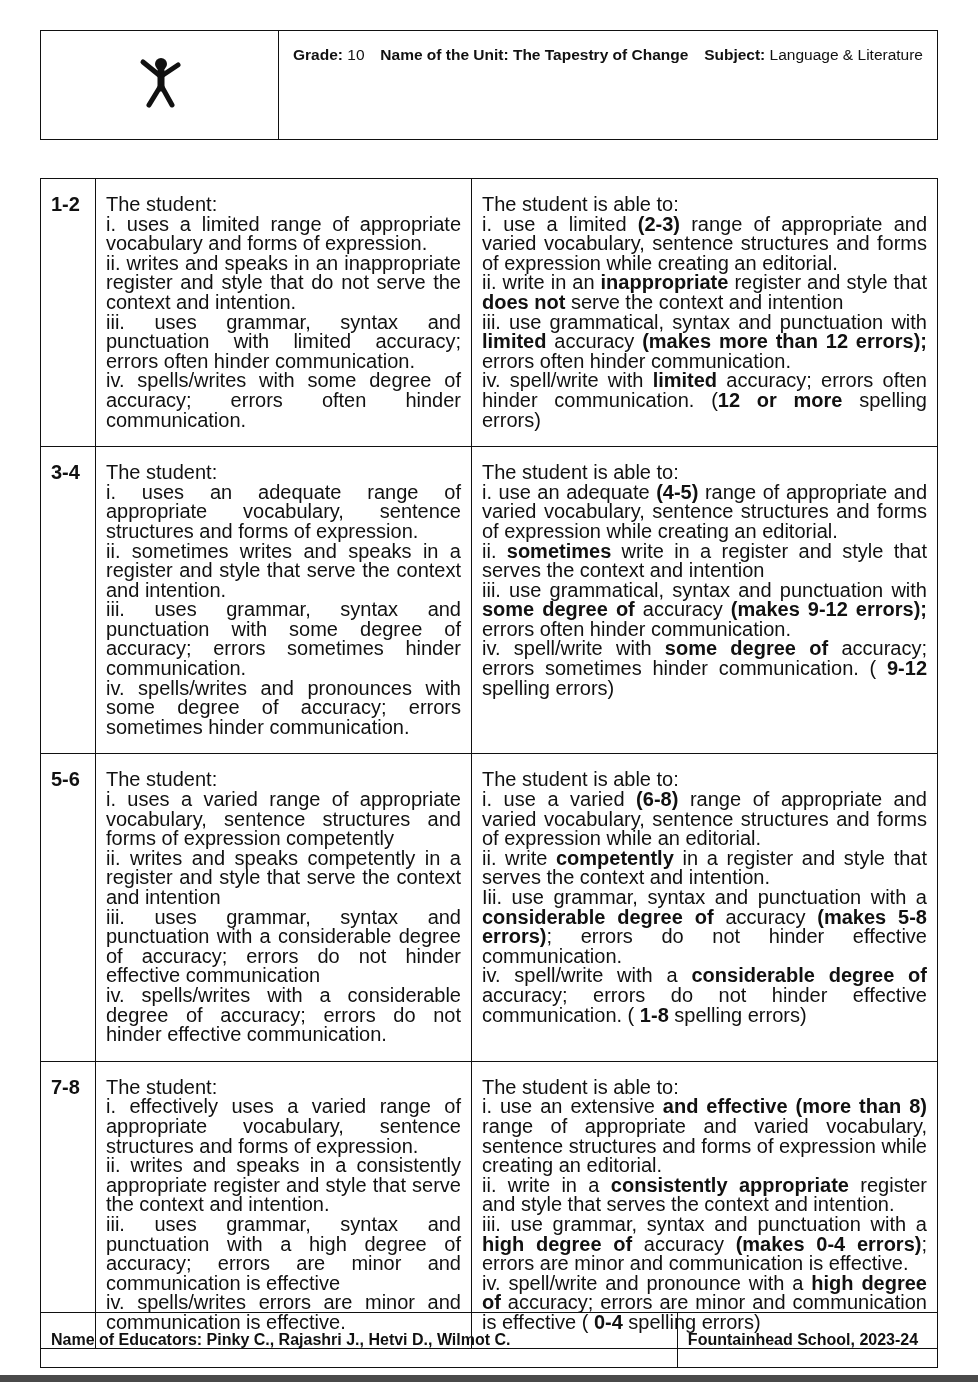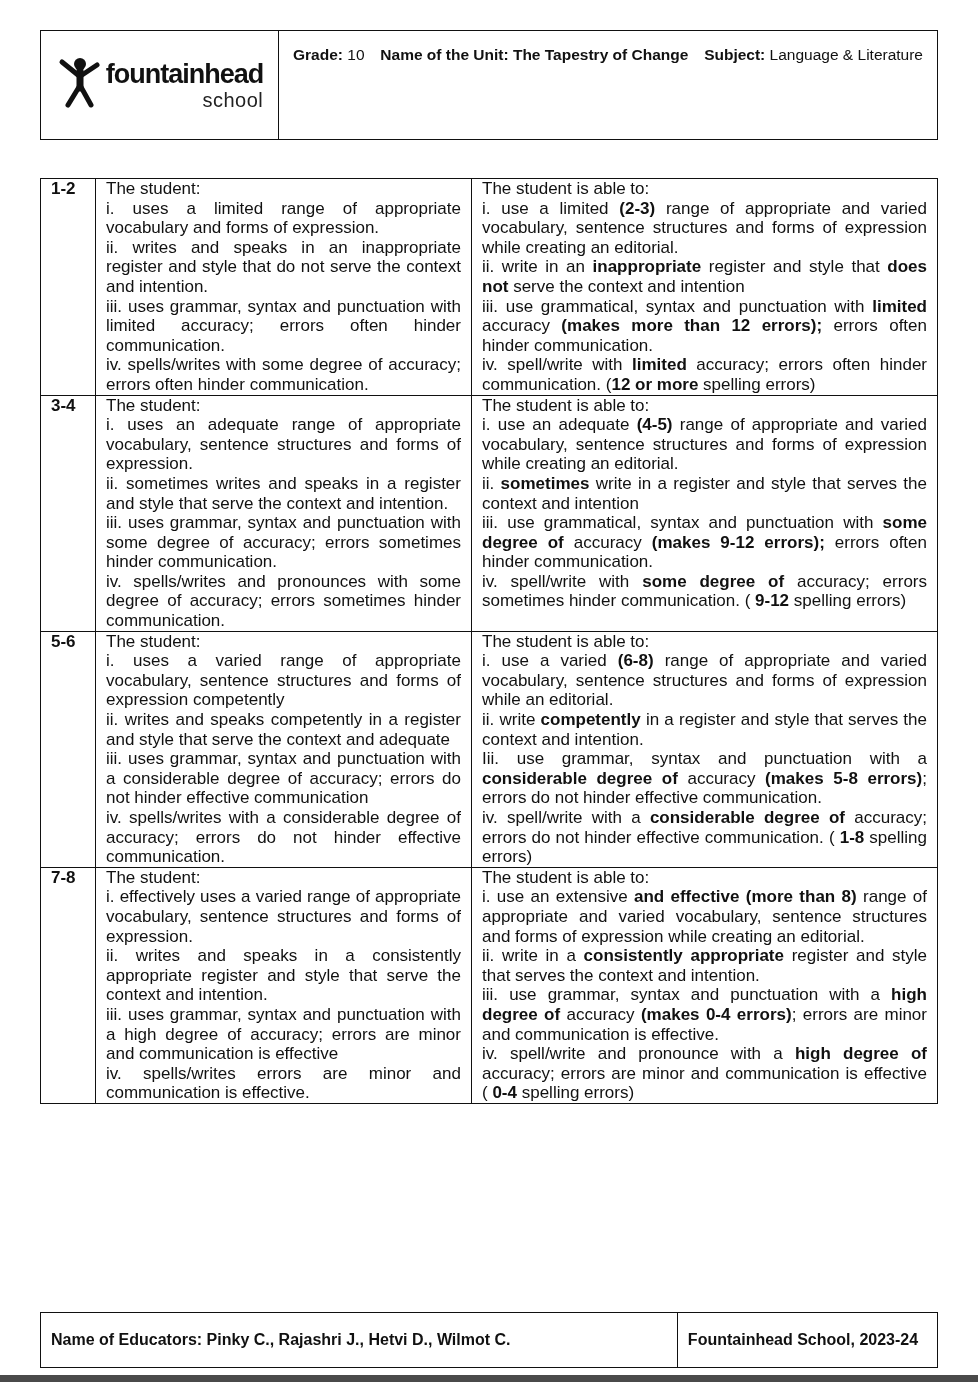--- a/index.html
+++ b/index.html
@@ -24,22 +24,22 @@
   .header-info{flex:1;padding:9px 14px;box-sizing:border-box;display:flex;flex-direction:row;justify-content:space-between;}
   .header-line{font-size:15.5px;line-height:30px;}
   .header-line .lbl{font-weight:700;}
   .header-line.all-bold{font-weight:700;}
   
   .rubric-wrap{position:absolute;left:40px;right:40px;top:178px;}
   table.rubric{
     width:100%;border-collapse:collapse;table-layout:fixed;
   }
   table.rubric td{
-    border:1.5px solid #111;vertical-align:top;padding:0 10px;box-sizing:border-box;
-    font-size:17px;line-height:19.6px;
+    border:1.5px solid #111;vertical-align:top;padding:16px 10px;box-sizing:border-box;
+    font-size:20px;line-height:19.6px;
   }
   td.band-cell{width:55px;font-weight:700;text-align:left;}
   td.desc-left{width:376px;}
   td.desc-right{}
   .para{text-align:justify;}
   
   .footer-wrap{position:absolute;left:40px;right:40px;top:1312px;}
   table.footer{width:100%;border-collapse:collapse;table-layout:fixed;}
   table.footer td{
     border:1.5px solid #111;padding:18px 10px;font-size:16px;font-weight:700;box-sizing:border-box;
@@ -58,24 +58,20 @@
     <div class="logo-cell">
       <span class="logo-figure">
         <svg width="46" height="56" viewBox="0 0 46 56">
           <circle cx="24" cy="9" r="6" fill="#111"></circle>
           <path d="M24 15 L24 33" stroke="#111" stroke-width="7" stroke-linecap="round"></path>
           <path d="M22 20 L6 7" stroke="#111" stroke-width="5" stroke-linecap="round"></path>
           <path d="M26 20 L41 10" stroke="#111" stroke-width="5" stroke-linecap="round"></path>
           <path d="M23 32 L12 50" stroke="#111" stroke-width="5" stroke-linecap="round"></path>
           <path d="M25 32 L35 50" stroke="#111" stroke-width="5" stroke-linecap="round"></path>
         </svg>
-      </span>
-      <span class="logo-text">
-        <span class="logo-brand">fountainhead</span>
-        <span class="logo-sub">school</span>
       </span>
     </div>
     <div class="header-info">
       <div class="header-line">
         <span class="lbl">Grade:</span>
         <span>10</span>
       </div>
       <div class="header-line all-bold">Name of the Unit: The Tapestry of Change</div>
       <div class="header-line">
         <span class="lbl">Subject:</span>
@@ -119,21 +115,21 @@
               <div class="para">ii. <strong>sometimes</strong> write in a register and style that serves the context and intention</div>
               <div class="para">iii. use grammatical, syntax and punctuation with <strong>some degree of</strong> accuracy <strong>(makes 9-12 errors);</strong> errors often hinder communication.</div>
               <div class="para">iv. spell/write with <strong>some degree of</strong> accuracy; errors sometimes hinder communication. ( <strong>9-12</strong> spelling errors)</div>
             </td>
           </tr>
           <tr>
             <td class="band-cell">5-6</td>
             <td class="desc-left">
               <div class="para">The student:</div>
               <div class="para">i. uses a varied range of appropriate vocabulary, sentence structures and forms of expression competently</div>
-              <div class="para">ii. writes and speaks competently in a register and style that serve the context and adequate</div>
+              <div class="para">ii. writes and speaks competently in a register and style that serve the context and intention</div>
               <div class="para">iii. uses grammar, syntax and punctuation with a considerable degree of accuracy; errors do not hinder effective communication</div>
               <div class="para">iv. spells/writes with a considerable degree of accuracy; errors do not hinder effective communication.</div>
             </td>
             <td class="desc-right">
               <div class="para">The student is able to:</div>
               <div class="para">i. use a varied <strong>(6-8)</strong> range of appropriate and varied vocabulary, sentence structures and forms of expression while an editorial.</div>
               <div class="para">ii. write <strong>competently</strong> in a register and style that serves the context and intention.</div>
               <div class="para">Iii. use grammar, syntax and punctuation with a <strong>considerable degree of</strong> accuracy <strong>(makes 5-8 errors)</strong>; errors do not hinder effective communication.</div>
               <div class="para">iv. spell/write with a <strong>considerable degree of</strong> accuracy; errors do not hinder effective communication. ( <strong>1-8</strong> spelling errors)</div>
             </td>

